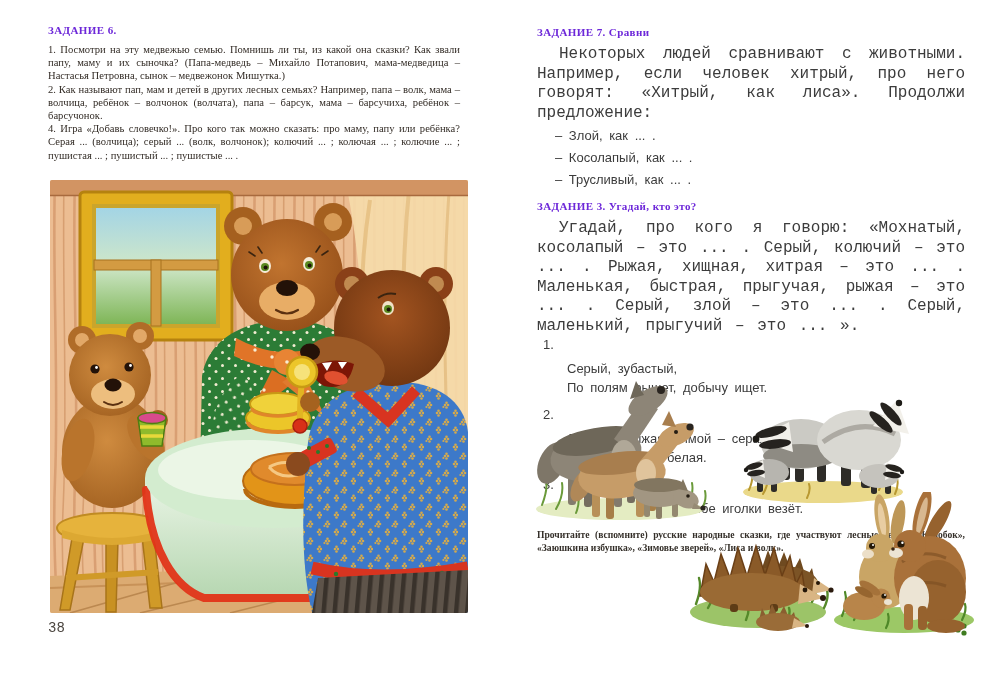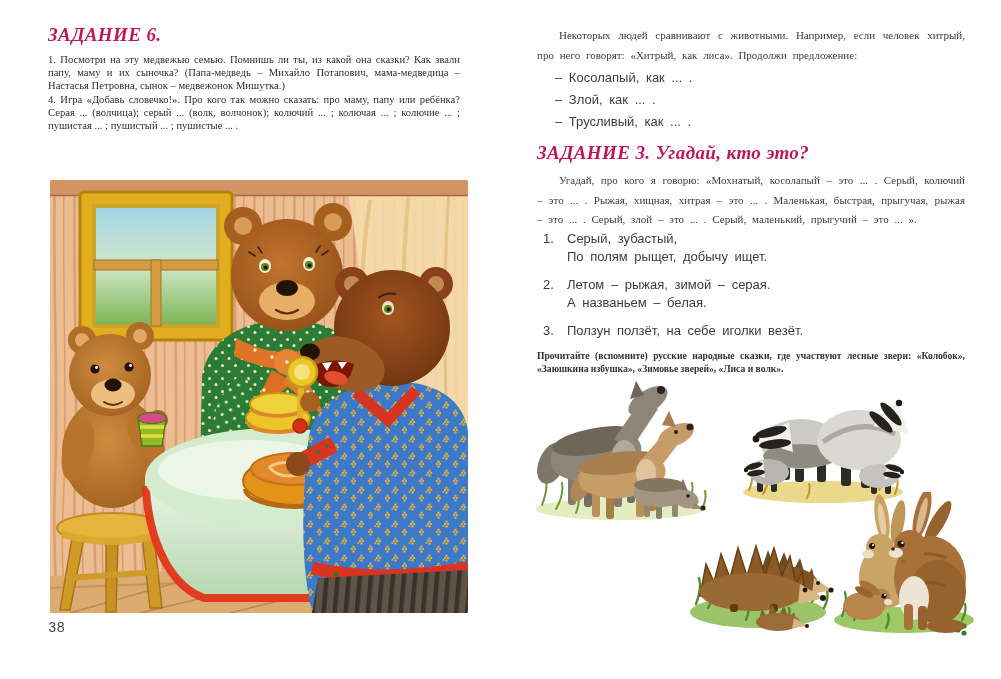--- a/index.html
+++ b/index.html
@@ -3,77 +3,78 @@
 <meta charset="utf-8">
 <style>
   html,body{margin:0;padding:0;background:#ffffff;}
   .spread{
     position:relative;width:1001px;height:679px;background:#ffffff;overflow:hidden;
     font-family:"Liberation Serif",serif;color:#332c26;
   }
   
   .page-left{position:absolute;left:48px;top:24px;width:412px;}
   .task-heading{
-    font-family:"Liberation Serif",serif;font-weight:700;font-size:19px;
-    color:#be185d;letter-spacing:.4px;margin:0 0 7px 0;font-style:italic;
+    font-family:"Liberation Serif",serif;font-weight:700;font-size:11px;
+    color:#6d28d9;letter-spacing:.4px;margin:0 0 7px 0;
   }
   .serif-par{
     font-family:"Liberation Serif",serif;font-weight:400;font-size:10.6px;line-height:13.2px;
     text-align:justify;margin:0;color:#332c26;
   }
   .illustration-box{
     position:absolute;left:50px;top:180px;width:418px;height:433px;overflow:hidden;border-radius:2px;
   }
   .illustration-box svg{display:block;}
   .page-number{
     position:absolute;left:48px;top:620px;font-family:Liberation Mono, monospace;
     font-size:14px;color:#4a443e;
   }
   
   .page-right{position:absolute;left:537px;top:26px;width:428px;}
   .sans-par{
-    font-family:Liberation Serif, serif;font-weight:400;font-size:11px;line-height:19.5px;
+    font-family:Liberation Mono, monospace;font-weight:400;font-size:16px;line-height:19.5px;
     color:#3c3c3c;text-align:justify;word-spacing:3px;margin:0;
   }
   .sans-par.indent{text-indent:22px;}
   .compare-list{margin:2px 0 6px 0;}
   .compare-item{
     font-family:"Liberation Sans",sans-serif;font-size:13px;line-height:22px;color:#3c3c3c;
     padding-left:18px;word-spacing:3px;
   }
   .h8{margin-top:9px;}
   .riddles-title{
     font-family:"Liberation Sans",sans-serif;font-size:13px;color:#3c3c3c;
     margin:9px 0 8px 0;text-indent:22px;word-spacing:3px;
   }
   .riddle{display:flex;margin:0 0 9px 0;}
   .riddle-num{
     font-family:"Liberation Sans",sans-serif;font-size:13px;line-height:18.5px;color:#3c3c3c;
     width:24px;flex:none;padding-left:6px;
   }
-  .riddle-lines{flex:1;}
+  .riddle-lines{flex:1;margin-top:24px;}
   .riddle-line{
     font-family:"Liberation Sans",sans-serif;font-size:13px;line-height:18.5px;color:#3c3c3c;
     word-spacing:3px;
   }
   .footnote{
     font-family:"Liberation Serif",serif;font-weight:700;font-size:9.6px;line-height:13px;
     color:#35302a;text-align:justify;margin-top:6px;
   }
   .animal-fig{position:absolute;}
   .animal-fig svg{display:block;}
 </style>
 </head>
 <body>
 
 <div class="spread">
 
   <div class="page-left">
     <h1 class="task-heading">ЗАДАНИЕ 6.</h1>
     <p class="serif-par">1. Посмотри на эту медвежью семью. Помнишь ли ты, из какой она сказки? Как звали папу, маму и их сыночка? (Папа-медведь – Михайло Потапович, мама-медведица – Настасья Петровна, сынок – медвежонок Мишутка.)</p>
+    <p class="serif-par">2. Как называют пап, мам и детей в других лесных семьях? Например, папа – волк, мама – волчица, ребёнок – волчонок (волчата), папа – барсук, мама – барсучиха, ребёнок – барсучонок.</p>
     <p class="serif-par">4. Игра «Добавь словечко!». Про кого так можно сказать: про маму, папу или ребёнка? Серая ... (волчица); серый ... (волк, волчонок); колючий ... ; колючая ... ; колючие ... ; пушистая ... ; пушистый ... ; пушистые ... .</p>
   </div>
 
   <div class="illustration-box">
     <svg width="418" height="433" viewBox="0 0 418 433" xmlns="http://www.w3.org/2000/svg">
       <defs>
         <pattern id="wgrain" width="20" height="440" patternUnits="userSpaceOnUse">
           <path d="M5,0 C2,90 9,200 5,300 C2,370 8,410 6,440" stroke="#d29568" stroke-width="2.6" fill="none" opacity="0.75"></path>
           <path d="M14,0 C12,110 18,230 13,330 C10,390 16,420 15,440" stroke="#c98a5c" stroke-width="1.6" fill="none" opacity="0.6"></path>
         </pattern>
@@ -276,24 +277,25 @@
         <circle cx="252" cy="192" r="15" fill="#ecc629" stroke="#c89a14" stroke-width="2.5"></circle>
         <circle cx="252" cy="192" r="8" fill="#f6e27a"></circle>
         <circle cx="260" cy="222" r="10" fill="#a5621f"></circle>
       </g>
     </svg>
   </div>
 
   <div class="page-number">38</div>
 
   <div class="page-right">
+    <h1 class="task-heading">ЗАДАНИЕ 7. Сравни</h1>
     <p class="sans-par indent">Некоторых людей сравнивают с животными. Например, если человек хитрый, про него говорят: «Хитрый, как лиса». Продолжи предложение:</p>
     <div class="compare-list">
+      <div class="compare-item">– Злой, как ... .</div>
       <div class="compare-item">– Косолапый, как ... .</div>
-      <div class="compare-item">– Злой, как ... .</div>
       <div class="compare-item">– Трусливый, как ... .</div>
     </div>
     <h1 class="task-heading h8">ЗАДАНИЕ 3. Угадай, кто это?</h1>
     <p class="sans-par indent">Угадай, про кого я говорю: «Мохнатый, косолапый – это ... . Серый, колючий – это ... . Рыжая, хищная, хитрая – это ... . Маленькая, быстрая, прыгучая, рыжая – это ... . Серый, злой – это ... . Серый, маленький, прыгучий – это ... ».</p>
     <div class="riddle">
       <span class="riddle-num">1.</span>
       <div class="riddle-lines">
         <div class="riddle-line">Серый, зубастый,</div>
         <div class="riddle-line">По полям рыщет, добычу ищет.</div>
       </div>

